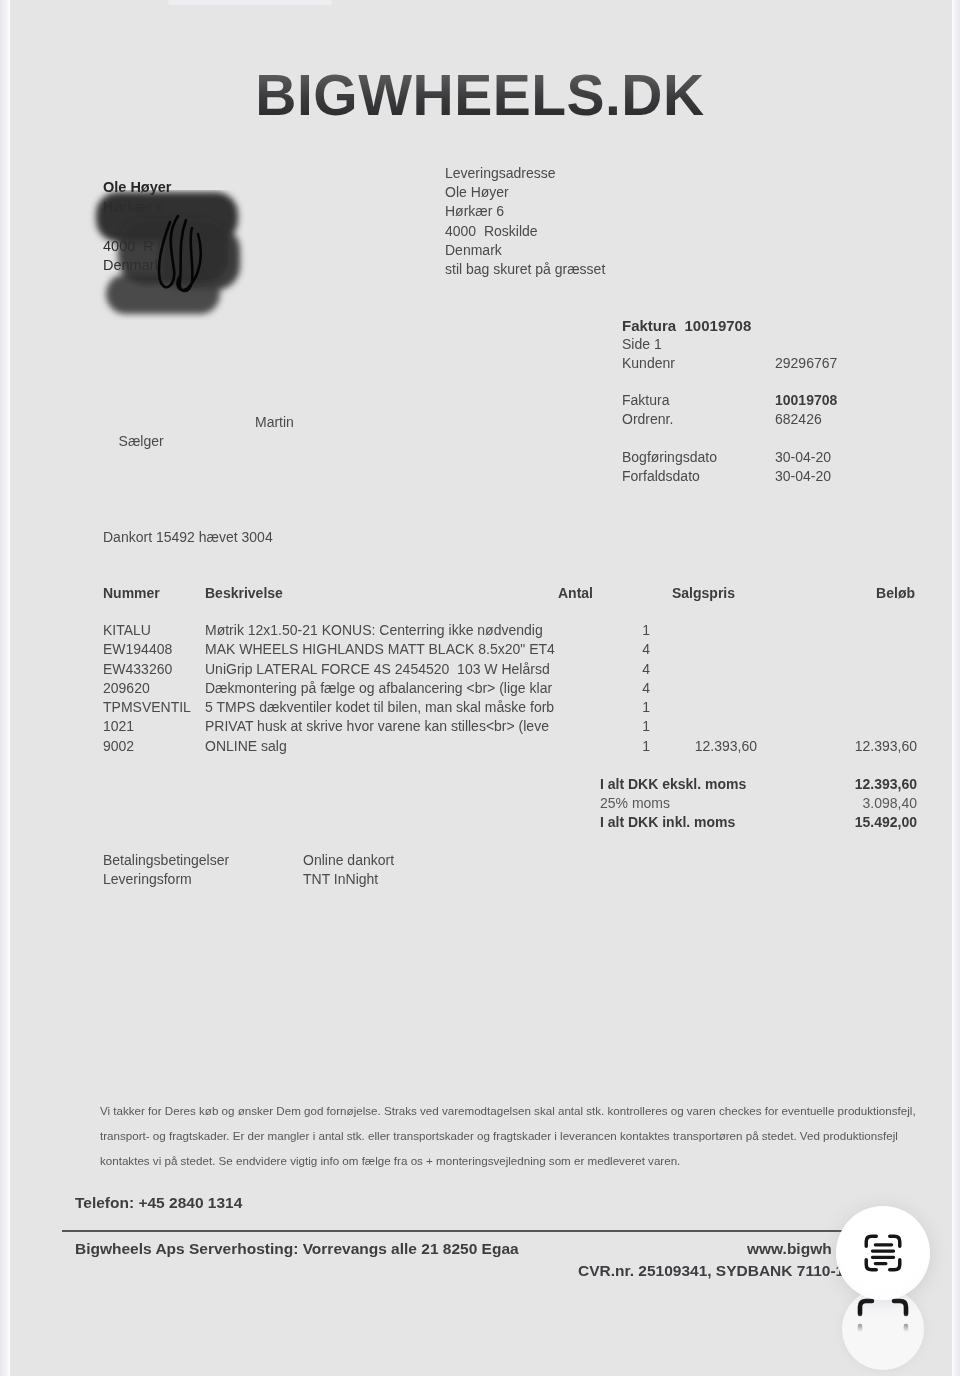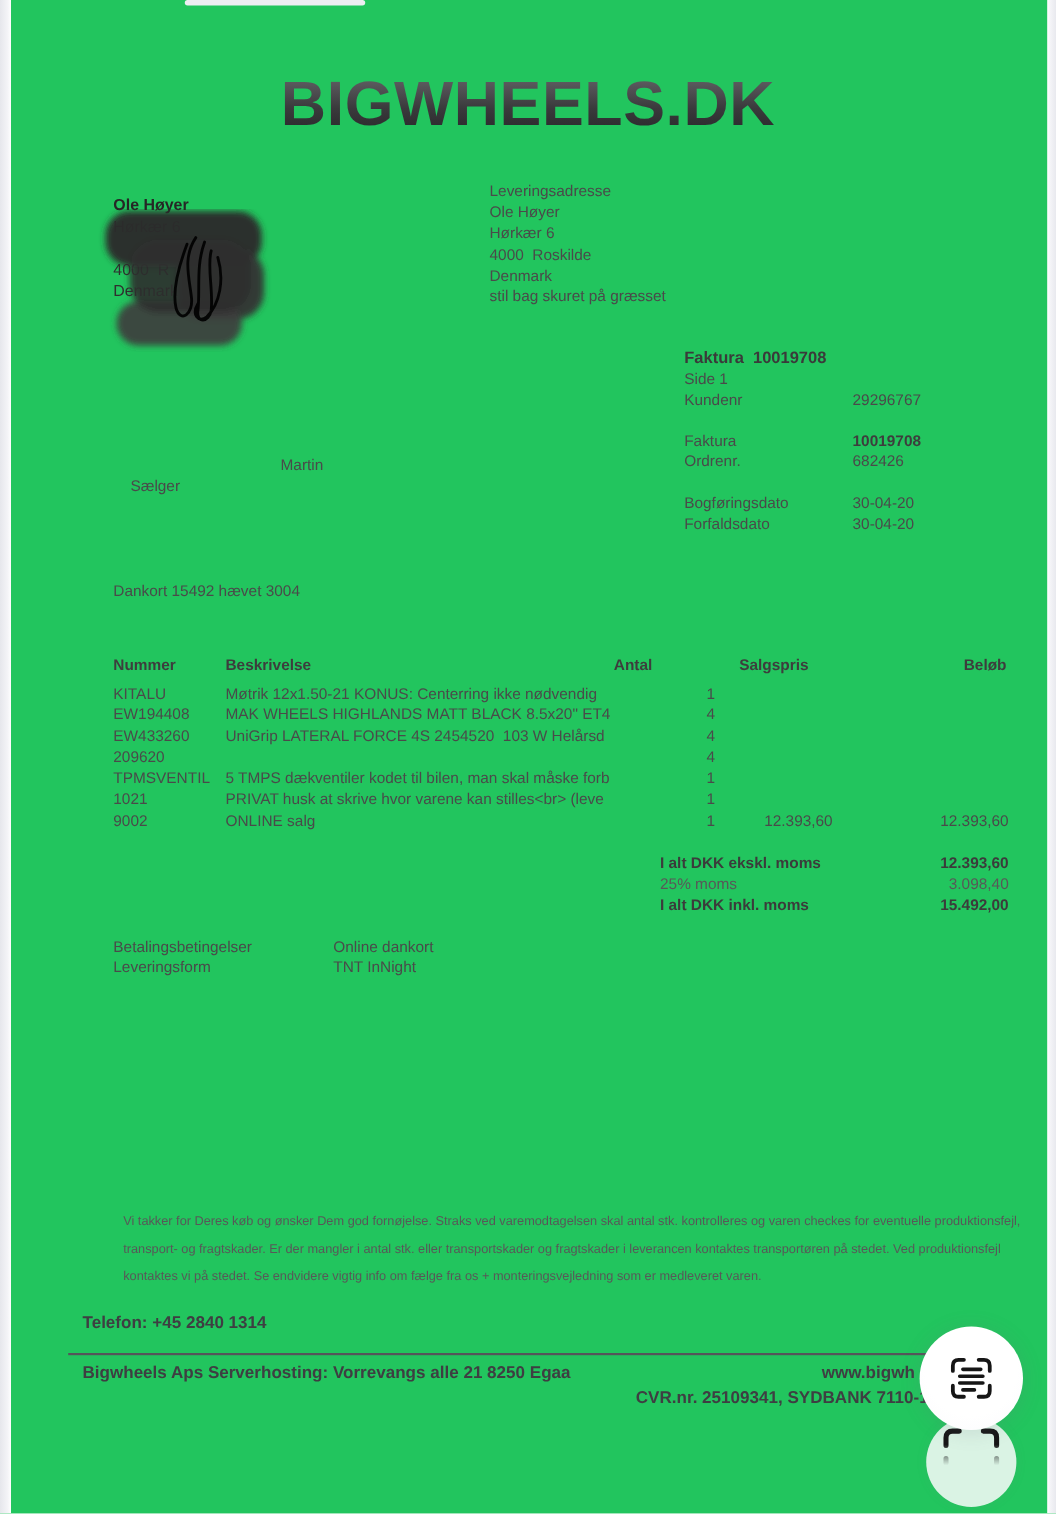--- a/index.html
+++ b/index.html
@@ -1,19 +1,19 @@
 <!DOCTYPE html>
 <html><head>
 <meta charset="utf-8">
 <style>
   * { margin:0; padding:0; box-sizing:border-box; }
   html,body { width:960px; height:1376px; background:#fdfdfd; }
   .page {
     position:relative; width:960px; height:1376px; overflow:hidden;
-    background:#22c55e;
+    background:#e5e5e5;
     font-family:"Liberation Sans", sans-serif;
     color:#4a4a4a;
     -webkit-font-smoothing:antialiased;
   }
   .edge-strip { position:absolute; top:0; bottom:0; }
   .edge-left  { left:0;  width:10px; background:linear-gradient(90deg,#e6e7ec,#f4f4f7 70%,#ffffff); }
   .edge-right { right:0; width:8px;  background:linear-gradient(270deg,#e8e9ee,#f5f5f8 70%,#ffffff); }
   .top-smudge { position:absolute; top:0; left:168px; width:164px; height:5px; background:#edeef2; border-radius:3px; }
 
   
@@ -43,21 +43,21 @@
   .meta-row { position:relative; font-size:14px; line-height:19px; height:19px; }
   .meta-row .mv { position:absolute; left:153px; top:0; }
   .gap18 { margin-top:18px; }
   .gap19 { margin-top:19px; }
 
   .seller { position:absolute; left:103px; top:413px; }
   .seller .mv { position:absolute; left:152px; top:0; white-space:nowrap; }
   .dankort { position:absolute; left:103px; top:528px; }
 
   
-  .thead { position:absolute; top:585px; left:0; width:960px; height:19px; font-weight:bold; color:#3d3d3d; font-size:14px;margin-top:11px; }
+  .thead { position:absolute; top:585px; left:0; width:960px; height:19px; font-weight:bold; color:#3d3d3d; font-size:14px; }
   .pos { position:absolute; white-space:pre; }
   .c-num   { left:103px; }
   .c-desc  { left:205px; }
   .c-qty   { left:558px; width:92px;  text-align:right; }
   .th-qty  { left:558px; width:84px;  text-align:left; }
   .c-price { left:610px; width:147px; text-align:right; }
   .th-price{ left:672px; }
   .c-amt   { left:702px; width:215px; text-align:right; }
   .th-amt  { left:700px; width:215px; text-align:right; }
   .tbody { position:absolute; top:622px; left:0; width:948px; }
@@ -71,21 +71,21 @@
   .total-row.strong .t-label, .total-row.strong .t-value { font-weight:bold; color:#3b3b3b; }
   .total-row.light { color:#585858; }
 
   
   .terms { position:absolute; left:103px; top:852px; }
   .term-row { position:relative; height:19.2px; font-size:14px; }
   .term-row .mv { position:absolute; left:200px; white-space:nowrap; }
 
   
   .legal { position:absolute; left:100px; top:1098px; width:835px; font-size:11.6px; color:#585858; }
-  .legal div { line-height:25px; white-space:nowrap;margin-left:12px; }
+  .legal div { line-height:25px; white-space:nowrap; }
 
   
   .footer-rule { position:absolute; top:1230px; left:62px; width:846px; height:2px; background:#55555a; }
   .foot { position:absolute; font-size:15.5px; font-weight:600; color:#3e3e42; white-space:nowrap; }
   .f-addr { left:75px;  top:1240px; }
   .f-tel  { left:75px;  top:1194px; }
   .f-web  { left:747px; top:1240px; }
   .f-cvr  { left:578px; top:1262px; }
 
   
@@ -199,20 +199,21 @@
     </div>
     <div class="item-row">
       <span class="pos c-num">EW433260</span>
         <span class="pos c-desc">UniGrip LATERAL FORCE 4S 2454520  103 W Helårsd</span>
         <span class="pos c-qty">4</span>
         <span class="pos c-price"></span>
         <span class="pos c-amt"></span>
     </div>
     <div class="item-row">
       <span class="pos c-num">209620</span>
+        <span class="pos c-desc">Dækmontering på fælge og afbalancering &lt;br&gt; (lige klar</span>
         <span class="pos c-qty">4</span>
         <span class="pos c-price"></span>
         <span class="pos c-amt"></span>
     </div>
     <div class="item-row">
       <span class="pos c-num">TPMSVENTIL</span>
         <span class="pos c-desc">5 TMPS dækventiler kodet til bilen, man skal måske forb</span>
         <span class="pos c-qty">1</span>
         <span class="pos c-price"></span>
         <span class="pos c-amt"></span>

